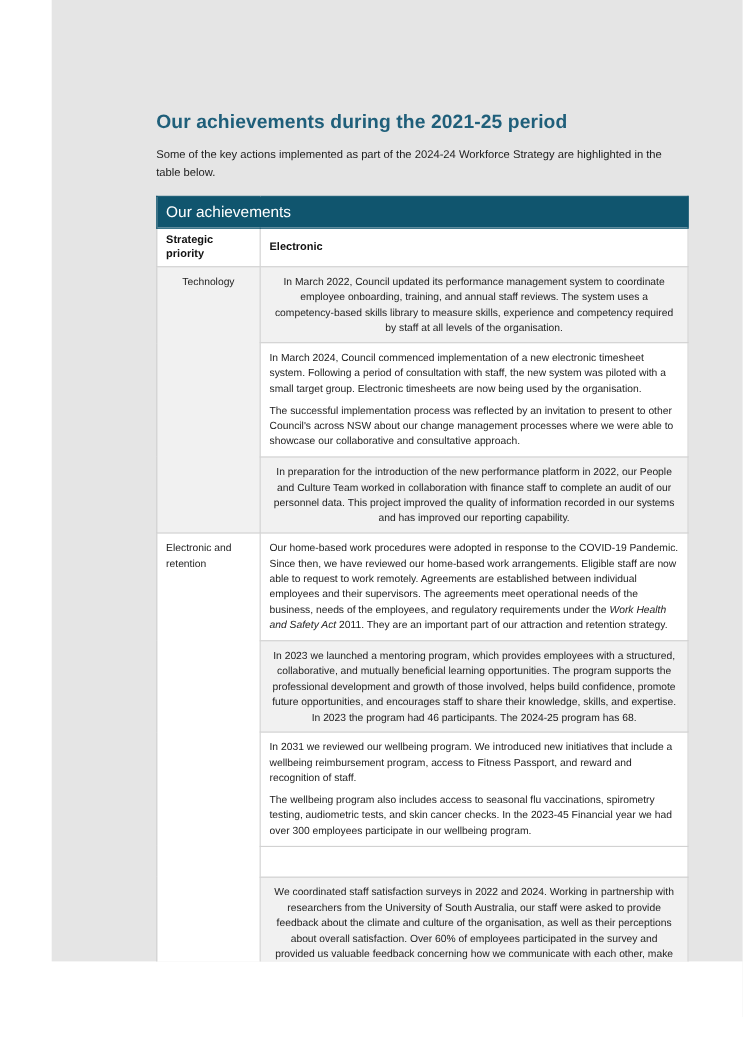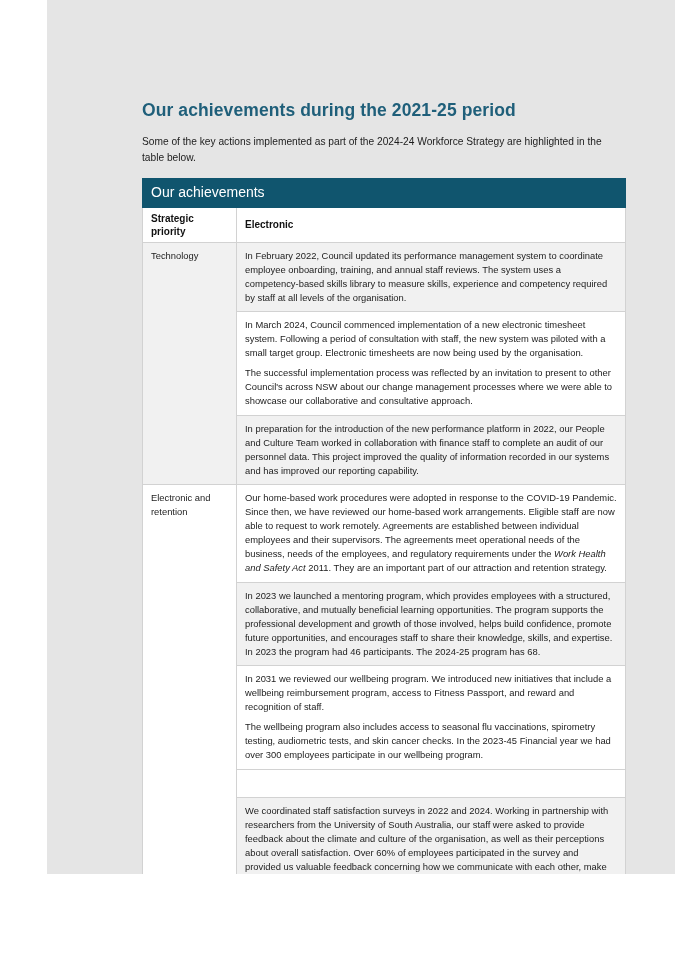--- a/index.html
+++ b/index.html
@@ -86,21 +86,21 @@
     line-height: 1.48;
     color: #1c1c1c;
   }
   .ach-table td.pri {
     font-size: 9.4px;
   }
   .ach-table td.ach p {
     margin: 0 0 6px 0;
   }
   .ach-table td.ach p:last-child { margin-bottom: 0; }
-  .shade { background: #f1f1f1; }
+  .shade { background: #f1f1f1; text-align: center; }
   .plain { background: #ffffff; }
   .spacer-cell { height: 14px; padding: 0; }
   em.ital { font-style: italic; }
 
   
   .footer-rule {
     position: absolute;
     left: 95px;
     top: 884px;
     width: 483px;
@@ -143,21 +143,21 @@
         <tr>
           <th class="colhead">Strategic priority</th>
           <th class="colhead">Electronic</th>
         </tr>
       </thead>
       <tbody>
 
         <tr>
           <td class="pri shade" rowspan="3">Technology</td>
           <td class="ach shade">
-            <p>In February 2022, Council updated its performance management system to coordinate employee onboarding, training, and annual staff reviews. The system uses a competency-based skills library to measure skills, experience and competency required by staff at all levels of the organisation.</p>
+            <p>In March 2022, Council updated its performance management system to coordinate employee onboarding, training, and annual staff reviews. The system uses a competency-based skills library to measure skills, experience and competency required by staff at all levels of the organisation.</p>
           </td>
         </tr>
         <tr>
           <td class="ach plain">
             <p>In March 2024, Council commenced implementation of a new electronic timesheet system. Following a period of consultation with staff, the new system was piloted with a small target group. Electronic timesheets are now being used by the organisation.</p>
             <p>The successful implementation process was reflected by an invitation to present to other Council's across NSW about our change management processes where we were able to showcase our collaborative and consultative approach.</p>
           </td>
         </tr>
         <tr>
           <td class="ach shade">

